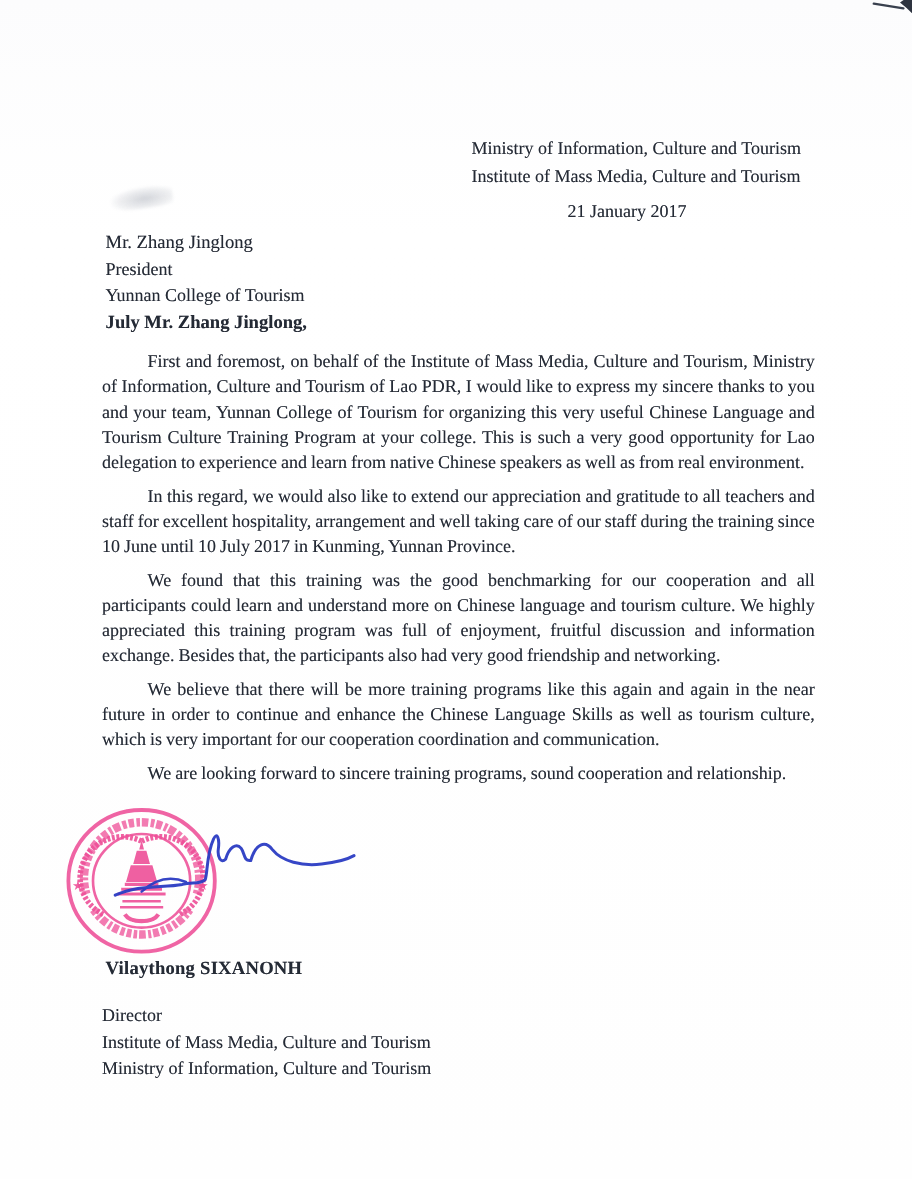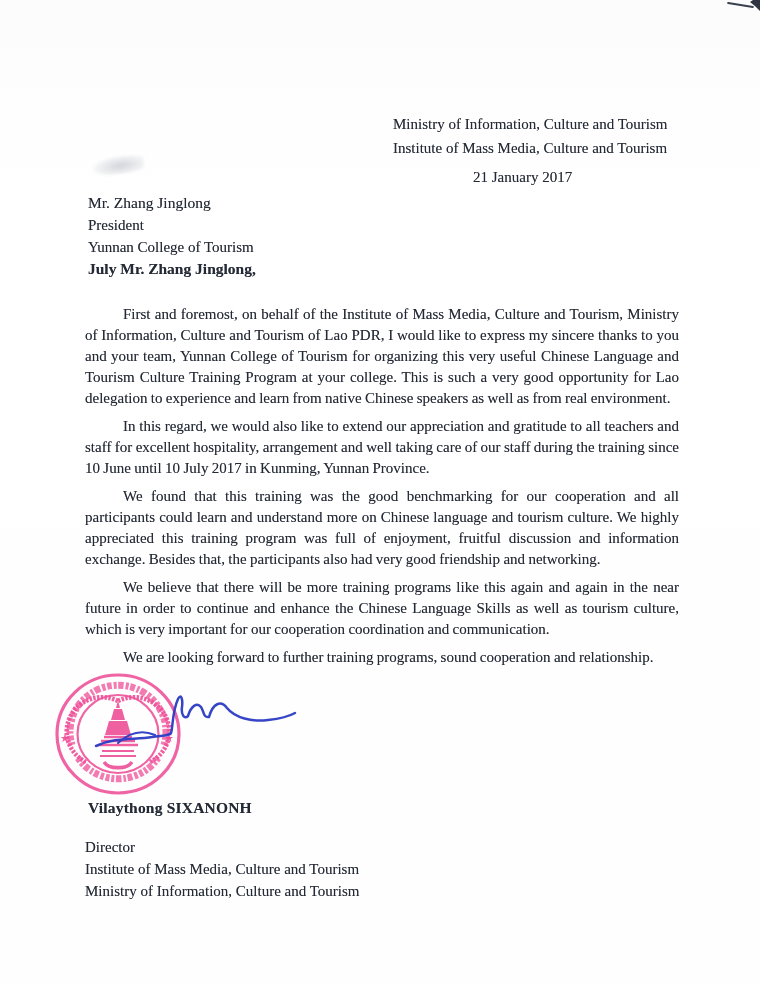--- a/index.html
+++ b/index.html
@@ -22,21 +22,20 @@
   .recipient{position:absolute;left:88px;top:192px;font-size:15px;line-height:22px;}
   .recipient .name{font-weight:normal;font-size:15.5px;}
 
   .salutation{position:absolute;left:88px;top:260px;font-weight:bold;font-size:15.5px;}
 
   .body-text{
     position:absolute;left:85px;top:292px;width:594px;
     font-size:15px;line-height:21px;
     text-align:justify;text-align-last:left;
     word-spacing:-0.4px;
-    margin-top:12px;
   }
   .body-text p{margin:0 0 7px;text-indent:38px;}
   .body-text p.closing{text-indent:2px;margin:1px 0 0;}
 
   .stamp{position:absolute;left:52px;top:670px;width:132px;height:130px;}
   .signature{position:absolute;left:90px;top:686px;width:212px;height:68px;}
 
   .signer-name{position:absolute;left:88px;top:799px;font-weight:bold;font-size:15.5px;letter-spacing:.2px;}
   .signer-block{position:absolute;left:85px;top:836px;font-size:15px;line-height:22px;}
 
@@ -75,21 +74,21 @@
     <div>Yunnan College of Tourism</div>
   </div>
 
   <div class="salutation scan-text">July Mr. Zhang Jinglong,</div>
 
   <div class="body-text scan-text">
     <p>First and foremost, on behalf of the Institute of Mass Media, Culture and Tourism, Ministry of Information, Culture and Tourism of Lao PDR, I would like to express my sincere thanks to you and your team, Yunnan College of Tourism for organizing this very useful Chinese Language and Tourism Culture Training Program at your college. This is such a very good opportunity for Lao delegation to experience and learn from native Chinese speakers as well as from real environment.</p>
     <p>In this regard, we would also like to extend our appreciation and gratitude to all teachers and staff for excellent hospitality, arrangement and well taking care of our staff during the training since 10 June until 10 July 2017 in Kunming, Yunnan Province.</p>
     <p>We found that this training was the good benchmarking for our cooperation and all participants could learn and understand more on Chinese language and tourism culture. We highly appreciated this training program was full of enjoyment, fruitful discussion and information exchange. Besides that, the participants also had very good friendship and networking.</p>
     <p>We believe that there will be more training programs like this again and again in the near future in order to continue and enhance the Chinese Language Skills as well as tourism culture, which is very important for our cooperation coordination and communication.</p>
-    <p>We are looking forward to further training programs, sound cooperation and relationship.</p>
+    <p>We are looking forward to sincere training programs, sound cooperation and relationship.</p>
   </div>
 
   <svg class="stamp" viewBox="0 0 132 130" aria-hidden="true">
     <g stroke="#ee4f98" fill="none" opacity="0.88">
 
       <ellipse cx="66" cy="64" rx="61" ry="59" stroke-width="3.2"></ellipse>
       <ellipse cx="66" cy="64" rx="40.5" ry="39" stroke-width="2.2"></ellipse>
 
       <path d="M 20,75 A 48 46.5 0 1 1 112,75" stroke-width="7" stroke-dasharray="3 1.6 5 2 2.5 1.6 6 2 3.5 1.8 4.5 2 3 1.6 5.5 2" opacity="0.85"></path>
 

